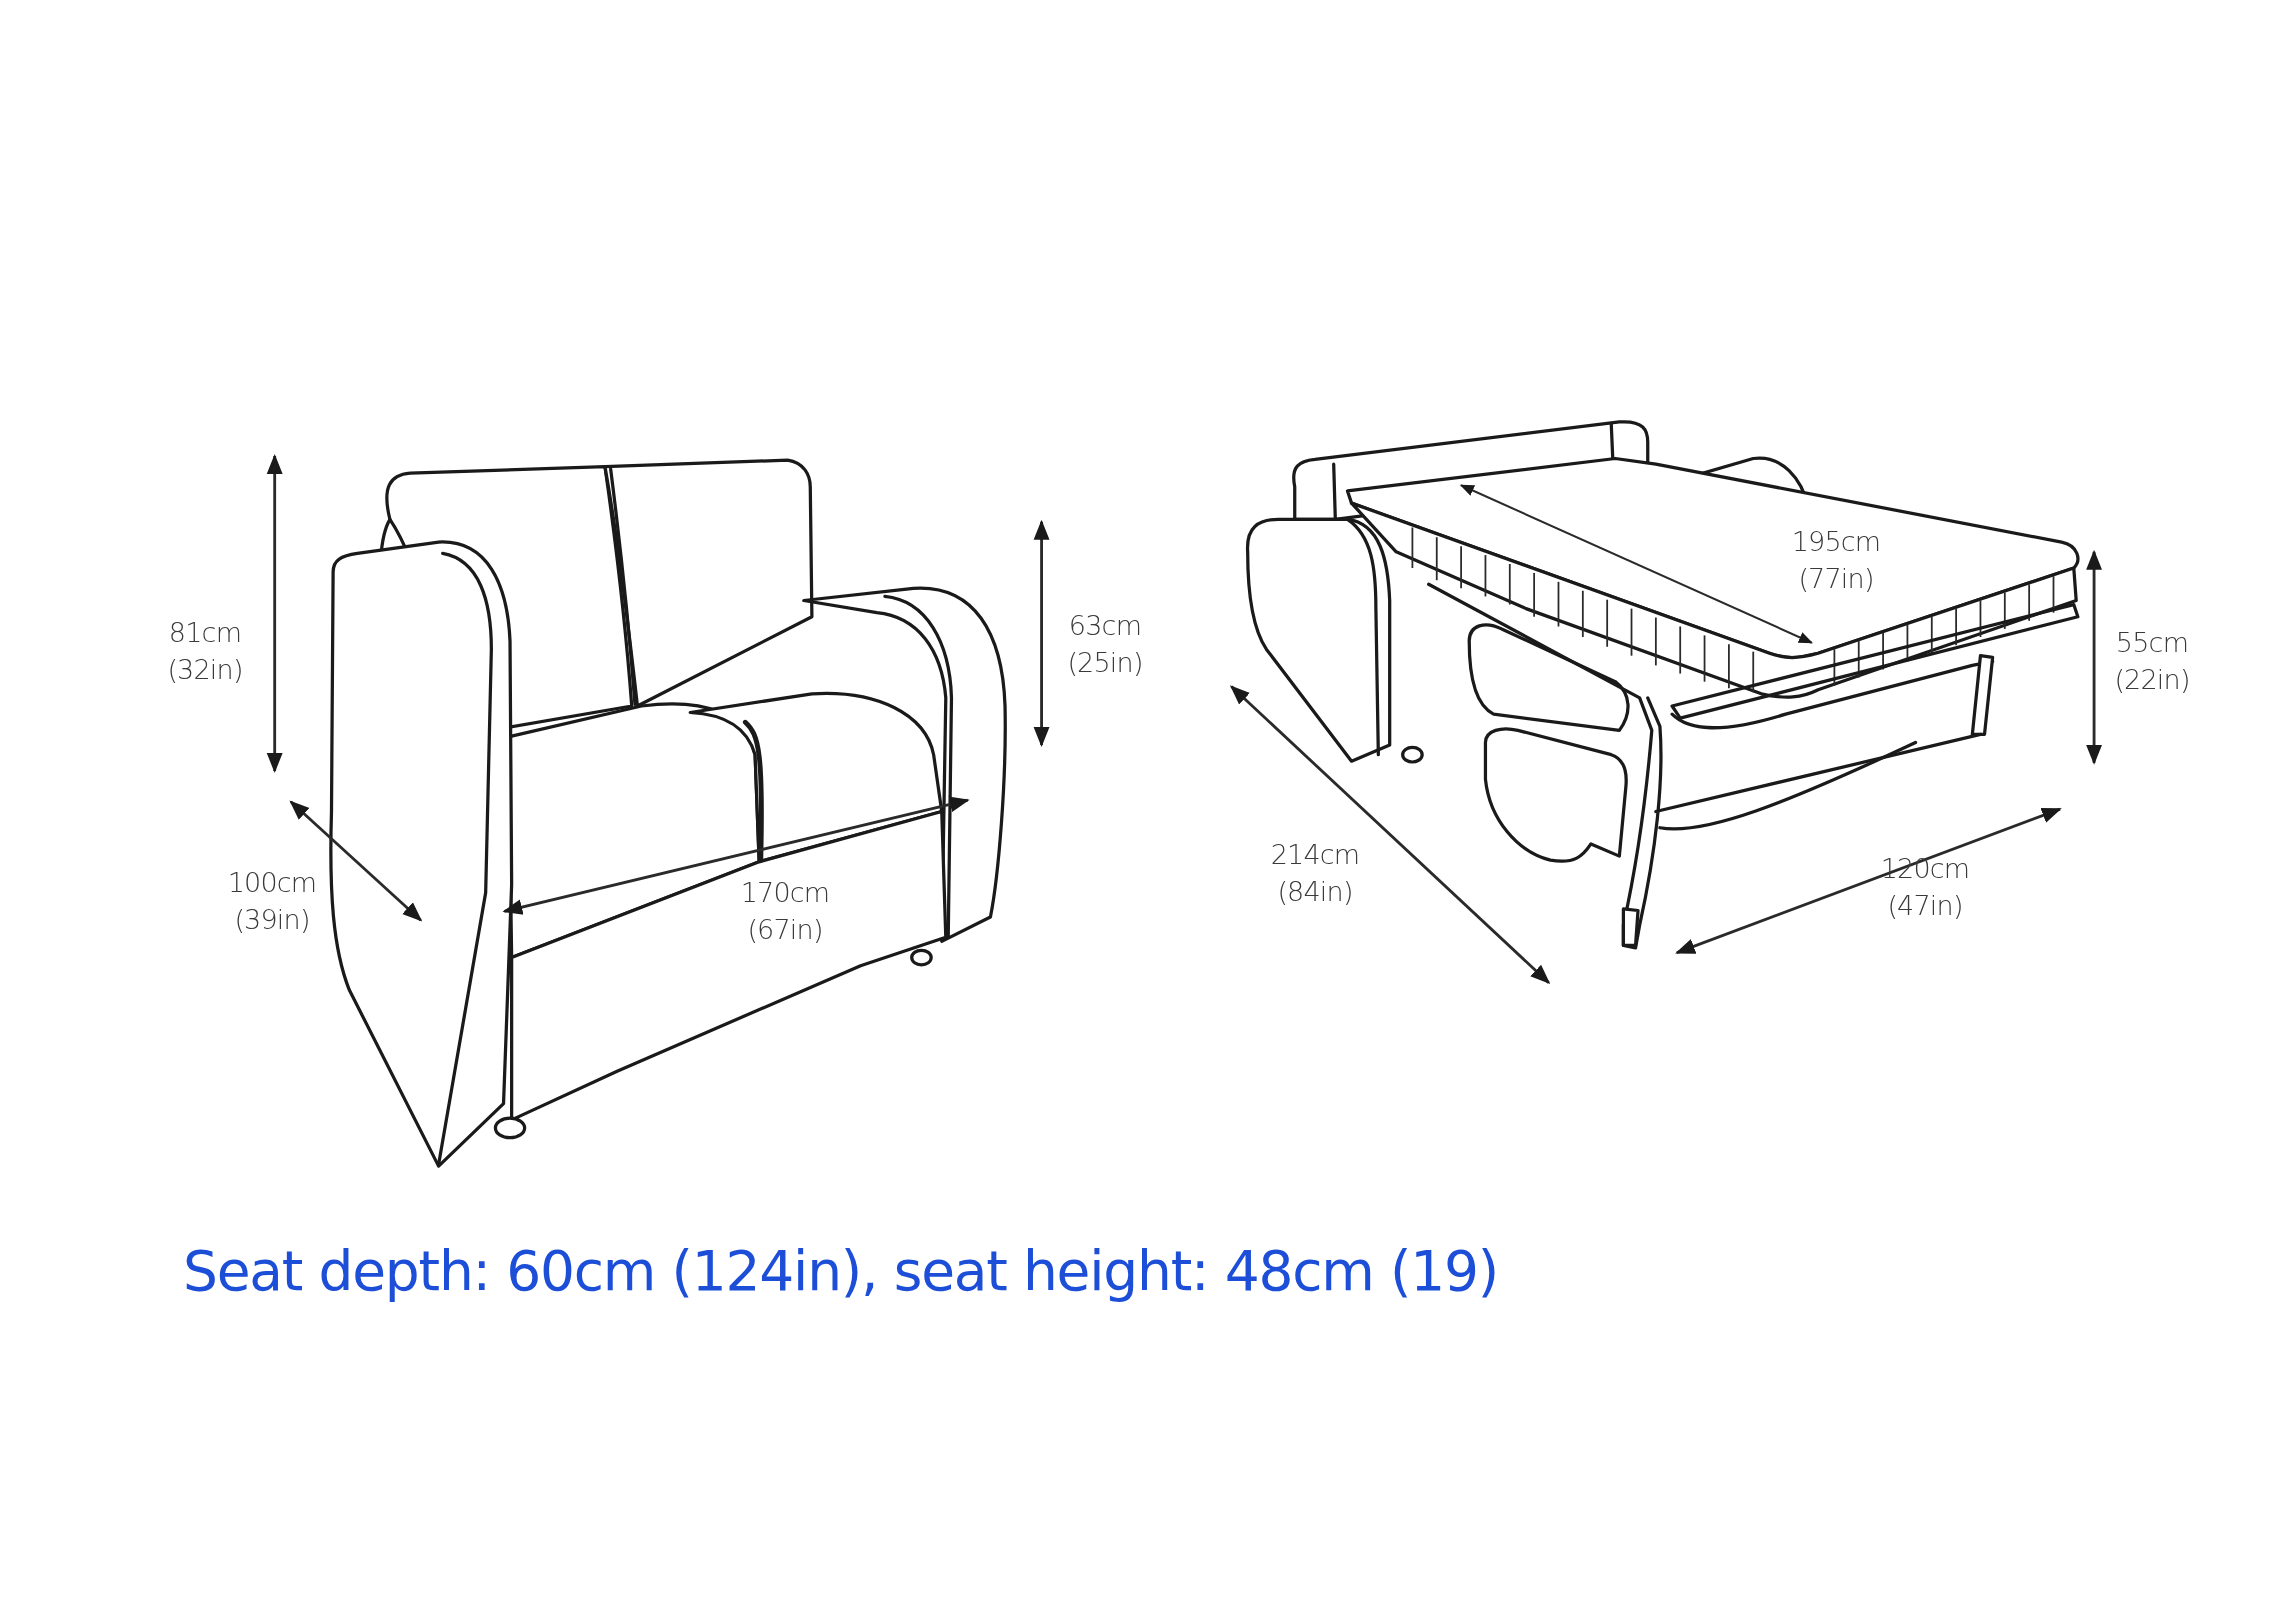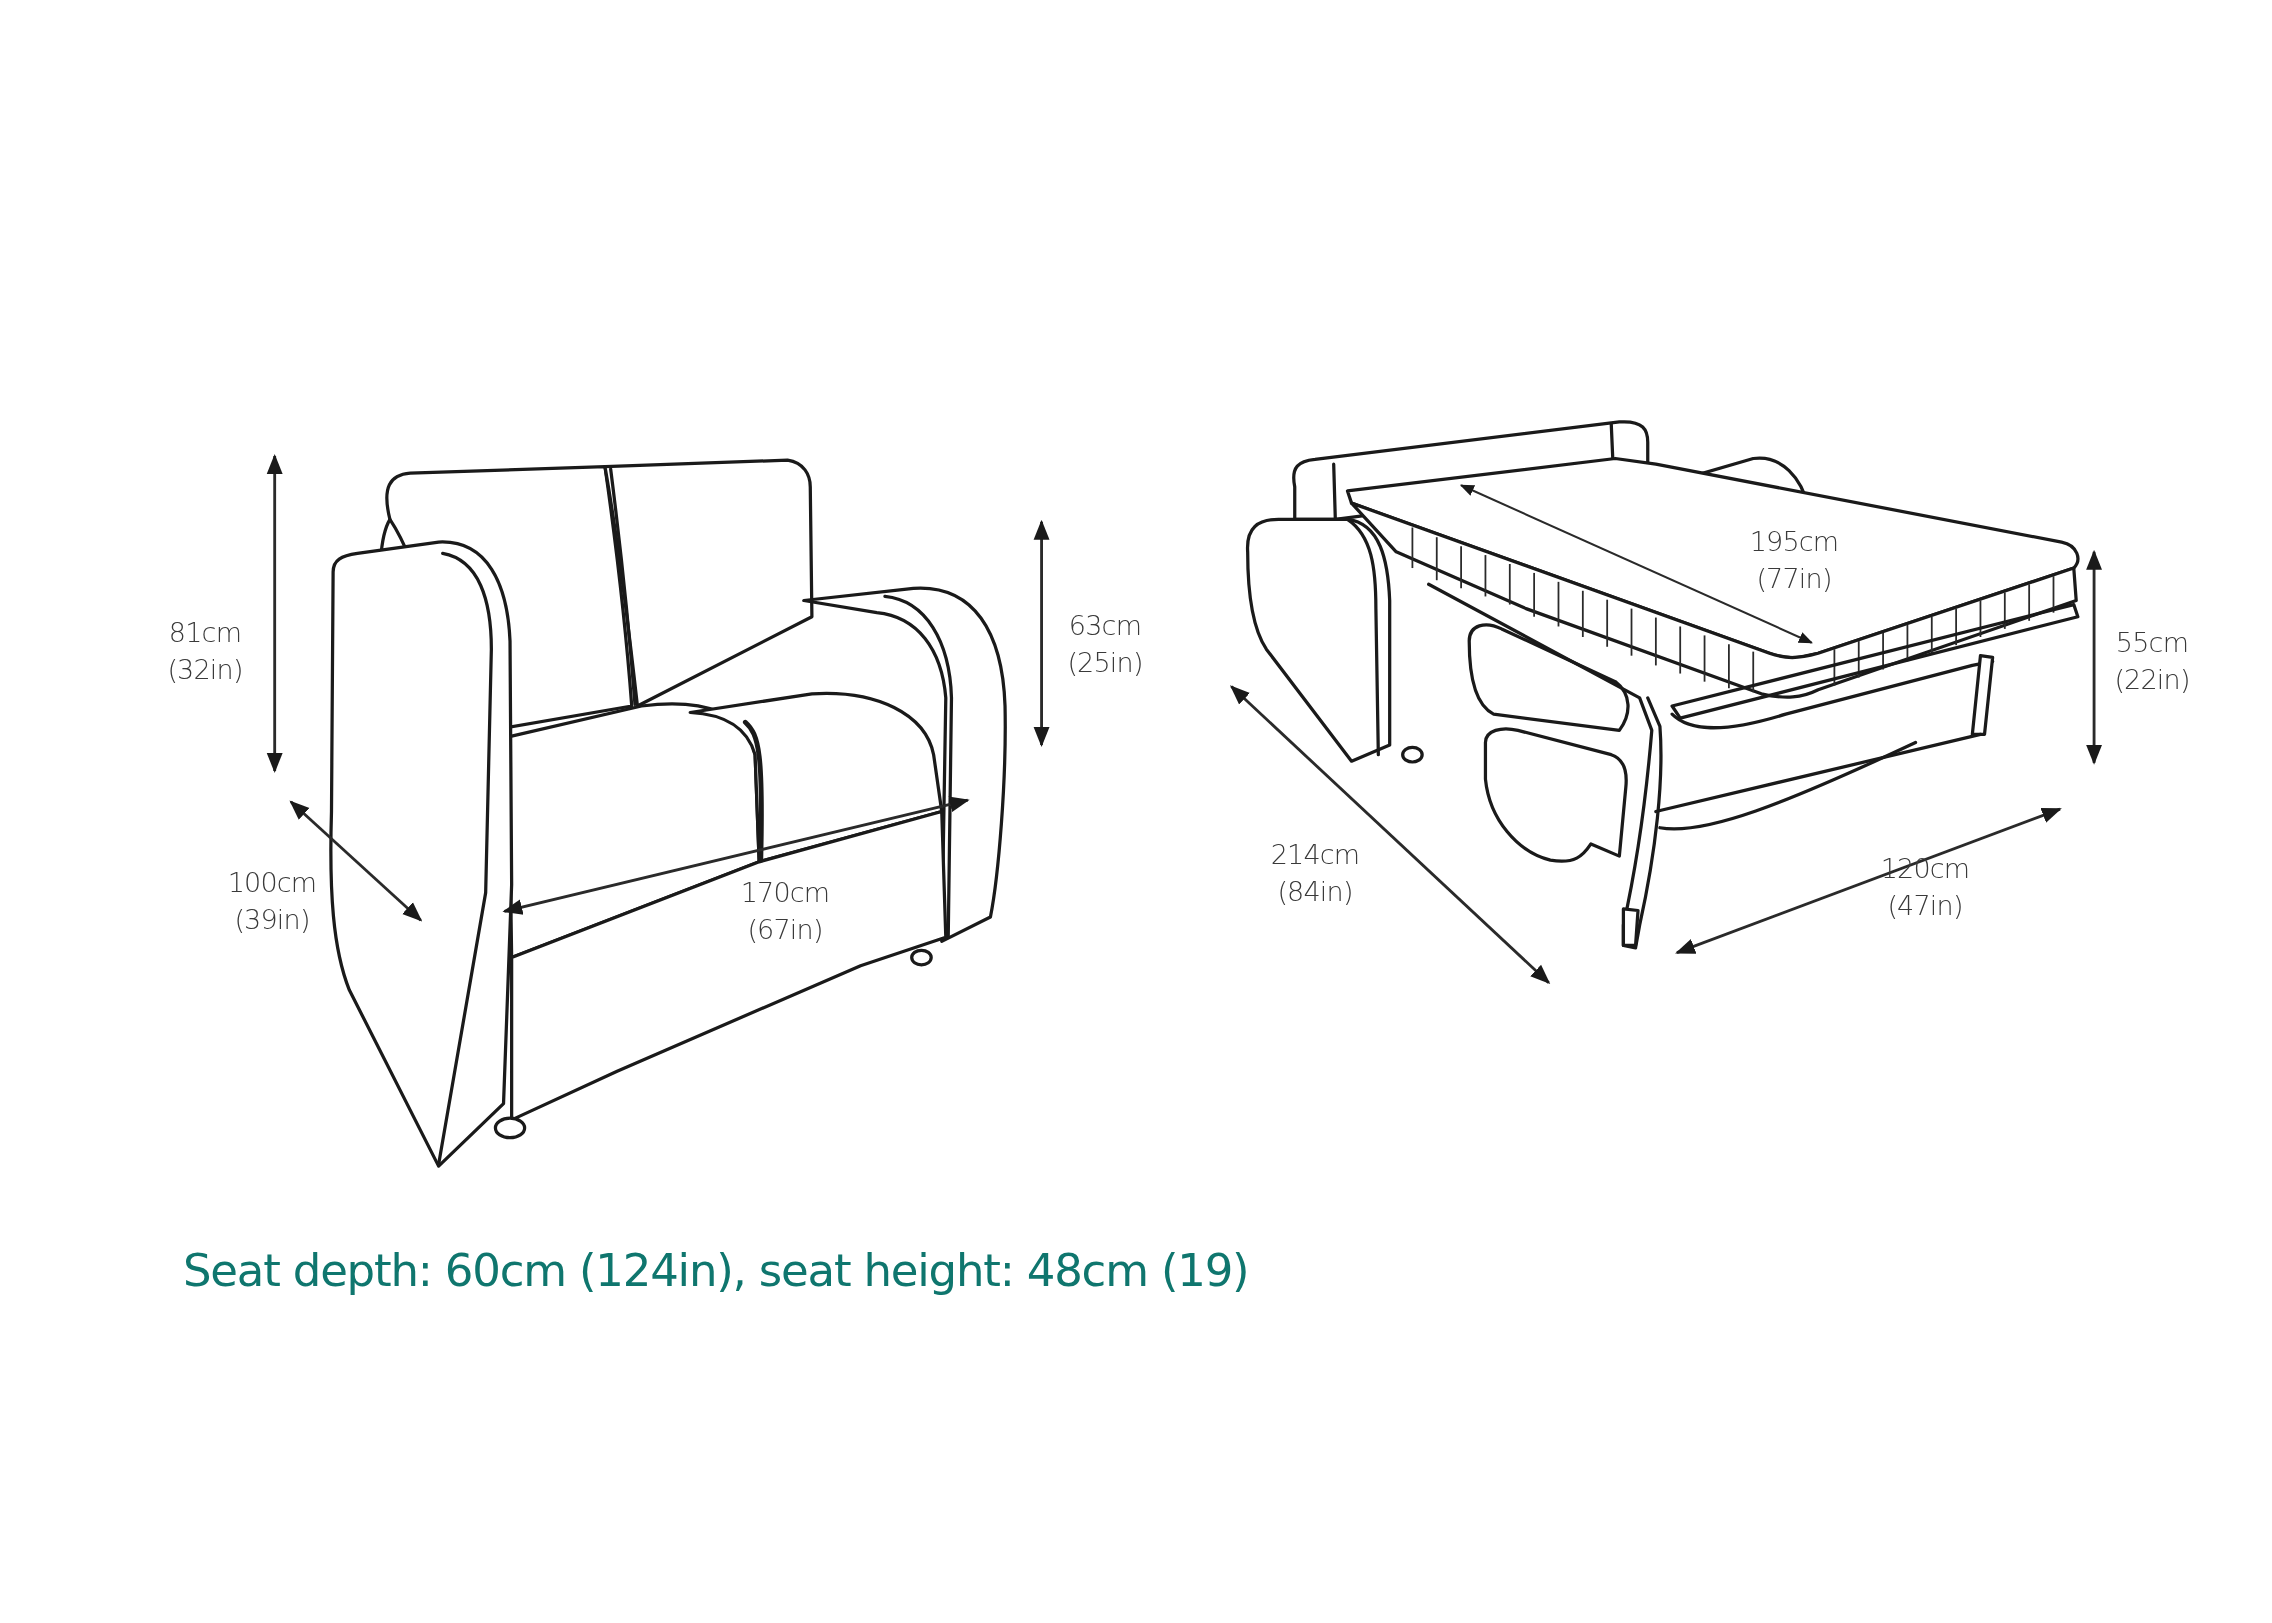--- a/index.html
+++ b/index.html
@@ -1,20 +1,20 @@
 <!DOCTYPE html>
 <html style="font-size:13px"><head>
 <meta charset="utf-8">
 <style>
   html, body { margin:0; padding:0; background:#ffffff; }
   body { width:2273px; height:1623px; position:relative; overflow:hidden; font-family:"DejaVu Sans", sans-serif; }
   #canvas { position:absolute; left:0; top:0; width:2273px; height:1623px; }
   .dim { position:absolute; transform:translate(-50%,-50%); text-align:center; color:#3a3a3a; font-size:27px; line-height:37px; white-space:nowrap; font-weight:300; letter-spacing:-0.8px; }
   .dim span { display:block; }
-  .notes { position:absolute; left:183px; top:1240px; color:#0f766e; font-size:45px; line-height:62px; letter-spacing:-1.2px; }
+  .notes { position:absolute; left:183px; top:1240px; color:#1d4ed8; font-size:55px; line-height:62px; letter-spacing:-1.2px; }
   .notes div { white-space:nowrap; }
   svg .ln { fill:none; stroke:#1a1a1a; stroke-width:4; stroke-linejoin:round; stroke-linecap:round; }
   svg .fill { fill:#ffffff; stroke:#1a1a1a; stroke-width:4; stroke-linejoin:round; }
   svg .arrow { stroke:#2a2a2a; stroke-width:3.5; fill:none; }
   svg .ah { fill:#1a1a1a; }
   svg .thin { fill:none; stroke:#2a2a2a; stroke-width:2.2; }
 </style>
 </head>
 <body>
 
@@ -130,21 +130,21 @@
 </div>
 <div class="dim" style="left:785px; top:911px;">
   <span>170cm</span>
   <span>(67in)</span>
 </div>
 
 <div class="dim" style="left:1315px; top:873px;">
   <span>214cm</span>
   <span>(84in)</span>
 </div>
-<div class="dim" style="left:1794px; top:560px;">
+<div class="dim" style="left:1836px; top:560px;">
   <span>195cm</span>
   <span>(77in)</span>
 </div>
 <div class="dim" style="left:1925px; top:887px;">
   <span>120cm</span>
   <span>(47in)</span>
 </div>
 <div class="dim" style="left:2152px; top:661px;">
   <span>55cm</span>
   <span>(22in)</span>

